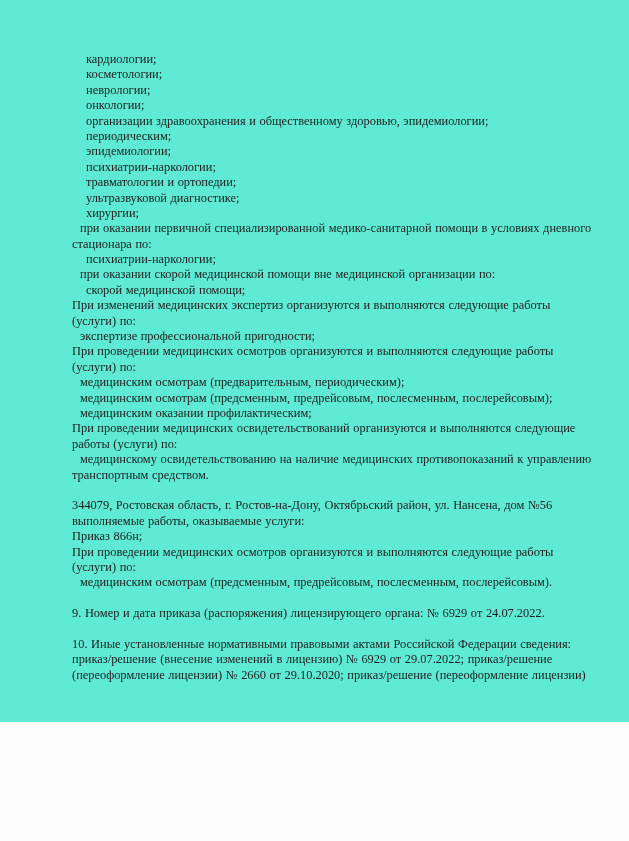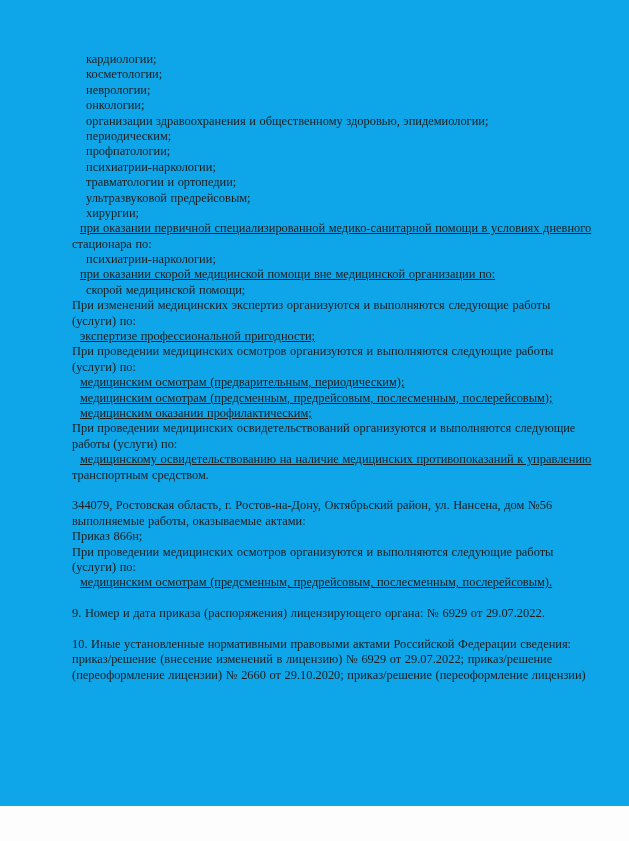--- a/index.html
+++ b/index.html
@@ -9,82 +9,82 @@
   body {
     width: 629px;
     height: 841px;
     background: #fdfdfd;
     overflow: hidden;
     font-family: "Liberation Serif", "DejaVu Serif", serif;
   }
   .page {
     position: relative;
     width: 629px;
-    height: 806px;
-    background: #0ea5e9;
+    height: 722px;
+    background: #5eead4;
   }
   .doc-lines {
     position: absolute;
     left: 72px;
     top: 52px;
     width: 540px;
   }
   .line {
     height: 15.4px;
     line-height: 15.4px;
     font-size: 12.4px;
     color: #1d1d1d;
     white-space: pre;
     word-spacing: 0.5px;
     overflow: visible;
   }
   .ind-0 { padding-left: 0; }
-  .ind-1 { padding-left: 8px; text-decoration: underline; }
+  .ind-1 { padding-left: 8px; }
   .ind-2 { padding-left: 14px; }
 </style>
 </head>
 <body style="background: rgb(253, 253, 253);">
 
 <div class="page">
   <div class="doc-lines" style="color: rgb(29, 29, 29);">
       <div class="line ind-2">кардиологии;</div>
       <div class="line ind-2">косметологии;</div>
       <div class="line ind-2">неврологии;</div>
       <div class="line ind-2">онкологии;</div>
       <div class="line ind-2">организации здравоохранения и общественному здоровью, эпидемиологии;</div>
       <div class="line ind-2">периодическим;</div>
-      <div class="line ind-2">профпатологии;</div>
+      <div class="line ind-2">эпидемиологии;</div>
       <div class="line ind-2">психиатрии-наркологии;</div>
       <div class="line ind-2">травматологии и ортопедии;</div>
-      <div class="line ind-2">ультразвуковой предрейсовым;</div>
+      <div class="line ind-2">ультразвуковой диагностике;</div>
       <div class="line ind-2">хирургии;</div>
       <div class="line ind-1">при оказании первичной специализированной медико-санитарной помощи в условиях дневного</div>
       <div class="line ind-0">стационара по:</div>
       <div class="line ind-2">психиатрии-наркологии;</div>
       <div class="line ind-1">при оказании скорой медицинской помощи вне медицинской организации по:</div>
       <div class="line ind-2">скорой медицинской помощи;</div>
       <div class="line ind-0">При изменений медицинских экспертиз организуются и выполняются следующие работы</div>
       <div class="line ind-0">(услуги) по:</div>
       <div class="line ind-1">экспертизе профессиональной пригодности;</div>
       <div class="line ind-0">При проведении медицинских осмотров организуются и выполняются следующие работы</div>
       <div class="line ind-0">(услуги) по:</div>
       <div class="line ind-1">медицинским осмотрам (предварительным, периодическим);</div>
       <div class="line ind-1">медицинским осмотрам (предсменным, предрейсовым, послесменным, послерейсовым);</div>
       <div class="line ind-1">медицинским оказании профилактическим;</div>
       <div class="line ind-0">При проведении медицинских освидетельствований организуются и выполняются следующие</div>
       <div class="line ind-0">работы (услуги) по:</div>
       <div class="line ind-1">медицинскому освидетельствованию на наличие медицинских противопоказаний к управлению</div>
       <div class="line ind-0">транспортным средством.</div>
       <div class="line ind-0"></div>
       <div class="line ind-0">344079, Ростовская область, г. Ростов-на-Дону, Октябрьский район, ул. Нансена, дом №56</div>
-      <div class="line ind-0">выполняемые работы, оказываемые актами:</div>
+      <div class="line ind-0">выполняемые работы, оказываемые услуги:</div>
       <div class="line ind-0">Приказ 866н;</div>
       <div class="line ind-0">При проведении медицинских осмотров организуются и выполняются следующие работы</div>
       <div class="line ind-0">(услуги) по:</div>
       <div class="line ind-1">медицинским осмотрам (предсменным, предрейсовым, послесменным, послерейсовым).</div>
       <div class="line ind-0"></div>
-      <div class="line ind-0">9. Номер и дата приказа (распоряжения) лицензирующего органа: № 6929 от 29.07.2022.</div>
+      <div class="line ind-0">9. Номер и дата приказа (распоряжения) лицензирующего органа: № 6929 от 24.07.2022.</div>
       <div class="line ind-0"></div>
       <div class="line ind-0">10. Иные установленные нормативными правовыми актами Российской Федерации сведения:</div>
       <div class="line ind-0">приказ/решение (внесение изменений в лицензию) № 6929 от 29.07.2022; приказ/решение</div>
       <div class="line ind-0">(переоформление лицензии) № 2660 от 29.10.2020; приказ/решение (переоформление лицензии)</div>
     </div>
 </div>
 
 </body></html>

